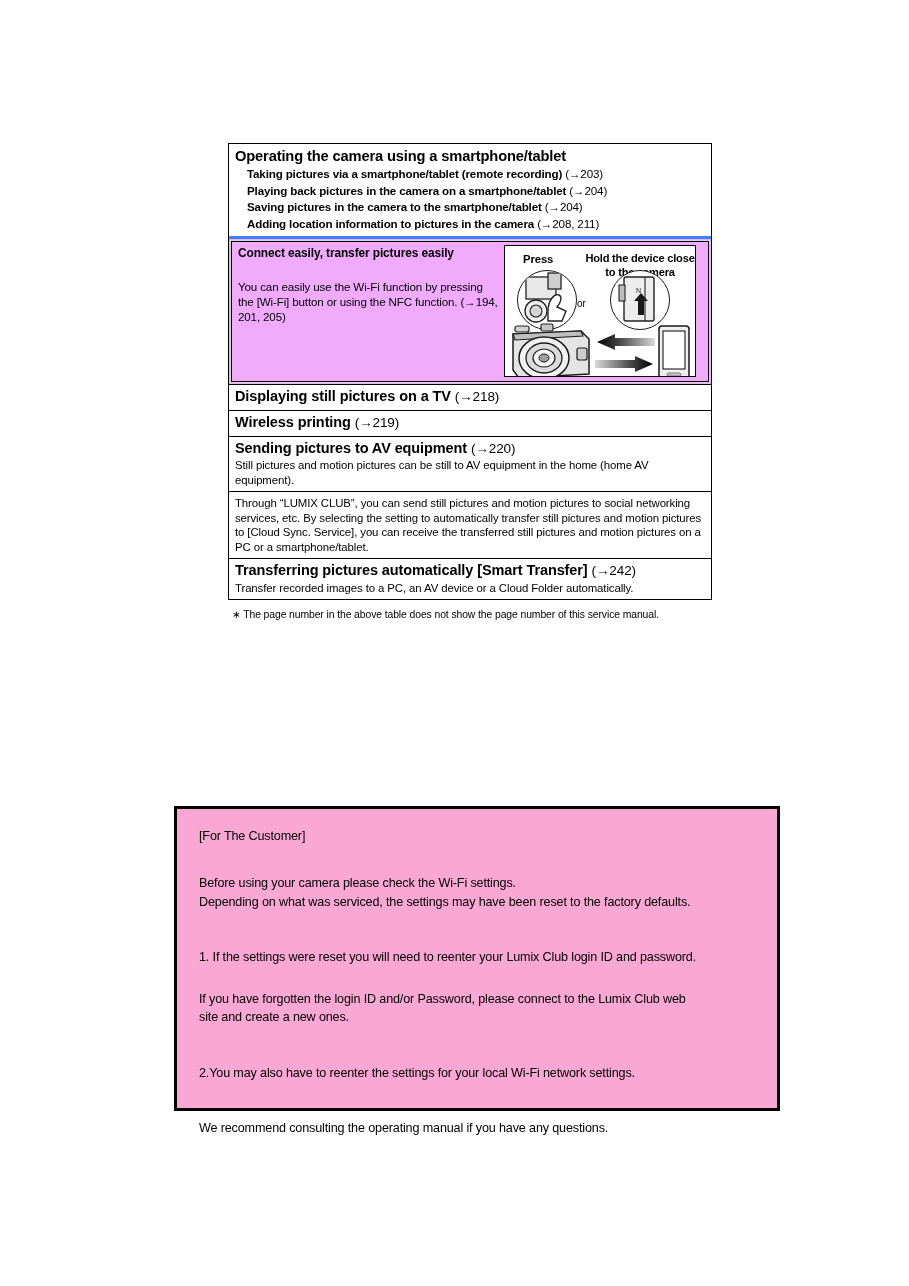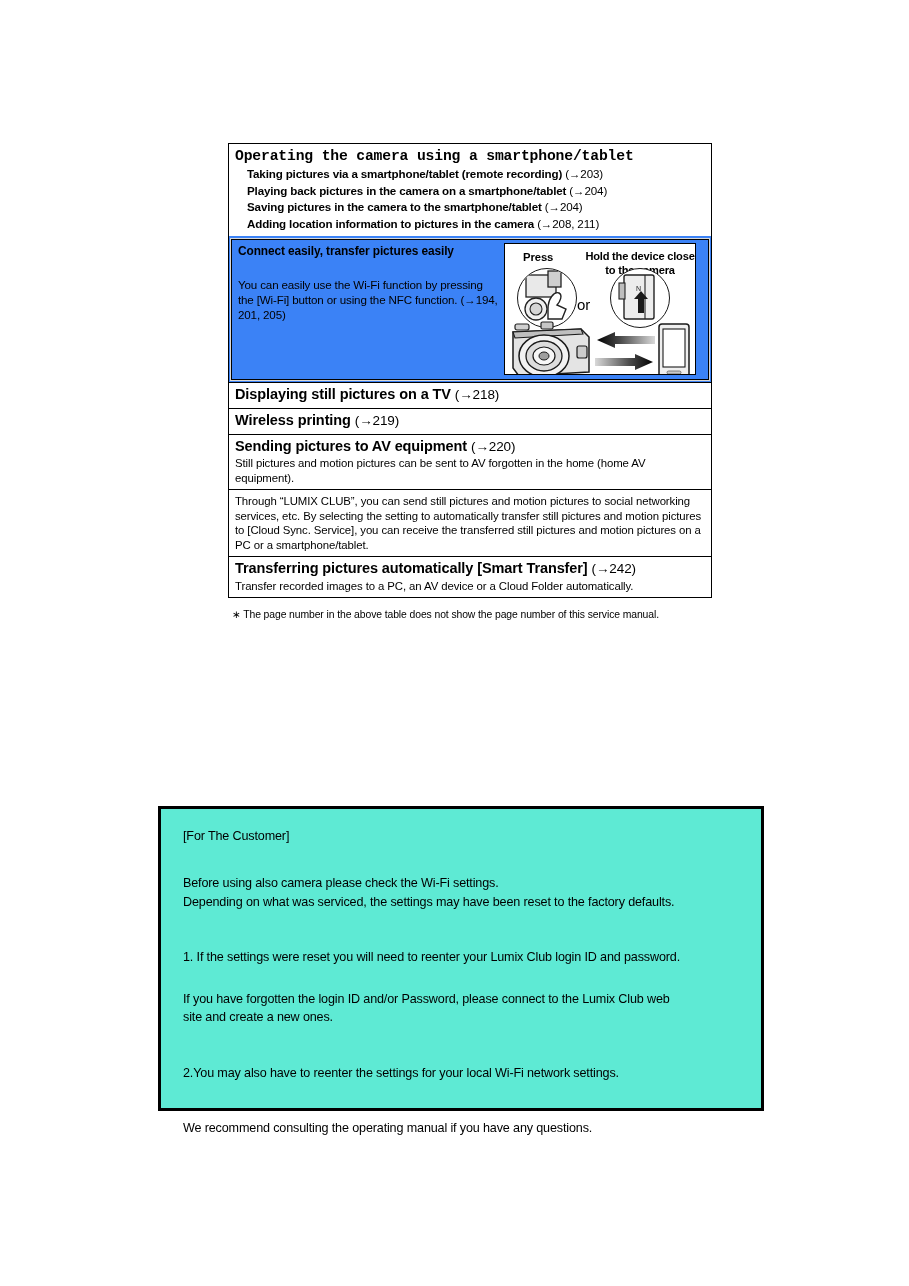--- a/index.html
+++ b/index.html
@@ -50,44 +50,43 @@
     margin-top: 1px;
     letter-spacing: -0.1px;
   }
 
   
   .hdr-title {
     font-size: 14.7px;
     font-weight: bold;
     line-height: 1.25;
     letter-spacing: -0.15px;
-    font-family: Liberation Mono, monospace;
   }
   .hdr-list {
     margin: 1px 0 0 0;
     padding: 0;
     list-style: none;
   }
   .hdr-list li {
     font-size: 11.6px;
     font-weight: bold;
     line-height: 1.42;
     padding-left: 12px;
     letter-spacing: -0.15px;
     white-space: nowrap;
   }
   .hdr-list li .pg {
     font-weight: normal;
   }
 
   
   .connect-wrap {
-    border-top: 1px solid #3b82f6;
+    border-top: 3px solid #3b82f6;
     padding: 2px 2px 2px 2px;
-    background: #3b82f6;
+    background: #f0abfc;
   }
   .connect-inner {
     border: 1px solid #000;
     outline: 1px solid #d8d8d8;
     display: flex;
     height: 141px;
     box-sizing: border-box;
   }
   .connect-left {
     flex: 0 0 272px;
@@ -132,21 +131,21 @@
     font-weight: bold;
     line-height: 1.25;
     letter-spacing: -0.2px;
     text-align: center;
     width: 118px;
   }
   .ill-or-label {
     position: absolute;
     left: 72px;
     top: 52px;
-    font-size: 15px;
+    font-size: 10px;
     letter-spacing: -0.1px;
   }
 
   .magnifier {
     position: absolute;
     border: 1.5px solid #1a1a1a;
     border-radius: 50%;
     background: #fff;
     overflow: hidden;
   }
@@ -163,27 +162,27 @@
     left: 232px;
     top: 608px;
     font-size: 10.4px;
     letter-spacing: -0.1px;
     white-space: nowrap;
   }
 
   
   #customer-box {
     position: absolute;
-    left: 158px;
+    left: 174px;
     top: 806px;
     width: 606px;
     height: 305px;
     border: 3px solid #000;
     box-sizing: border-box;
-    background: #5eead4;
+    background: #f9a8d4;
     padding: 18px 22px 0 22px;
   }
   .cust-line {
     font-size: 12.6px;
     line-height: 1.45;
     letter-spacing: -0.15px;
   }
   .cust-para { margin: 0; }
   .gap-lg { height: 29px; }
   .gap-xl { height: 37px; }
@@ -292,21 +291,21 @@
   </div>
 
   <div class="tbl-row">
     <div class="row-head"><span>Wireless printing</span>
       <span class="pg">(→219)</span></div>
   </div>
 
   <div class="tbl-row">
     <div class="row-head"><span>Sending pictures to AV equipment</span>
       <span class="pg">(→220)</span></div>
-    <div class="row-body">Still pictures and motion pictures can be sent to AV forgotten in the home (home AV equipment).</div>
+    <div class="row-body">Still pictures and motion pictures can be still to AV equipment in the home (home AV equipment).</div>
   </div>
 
 
   <div class="tbl-row">
     <div class="row-body">Through “LUMIX CLUB”, you can send still pictures and motion pictures to social networking services, etc. By selecting the setting to automatically transfer still pictures and motion pictures to [Cloud Sync. Service], you can receive the transferred still pictures and motion pictures on a PC or a smartphone/tablet.</div>
   </div>
 
   <div class="tbl-row">
     <div class="row-head"><span>Transferring pictures automatically [Smart Transfer]</span>
       <span class="pg">(→242)</span></div>
@@ -315,21 +314,21 @@
 
 </div>
 
 <div id="table-footnote">∗ The page number in the above table does not show the page number of this service manual.</div>
 
 <div id="customer-box">
   <div class="cust-line cust-para">[For The Customer]</div>
 
   <div class="gap-lg"></div>
 
-  <div class="cust-line cust-para">Before using also camera please check the Wi-Fi settings.</div>
+  <div class="cust-line cust-para">Before using your camera please check the Wi-Fi settings.</div>
   <div class="cust-line cust-para">Depending on what was serviced, the settings may have been reset to the factory defaults.</div>
 
   <div class="gap-xl"></div>
 
   <div class="cust-line cust-para">1. If the settings were reset you will need to reenter your Lumix Club login ID and password.</div>
 
   <div class="gap-md"></div>
 
   <div class="cust-line cust-para">If you have forgotten the login ID and/or Password, please connect to the Lumix Club web</div>
   <div class="cust-line cust-para">site and create a new ones.</div>

